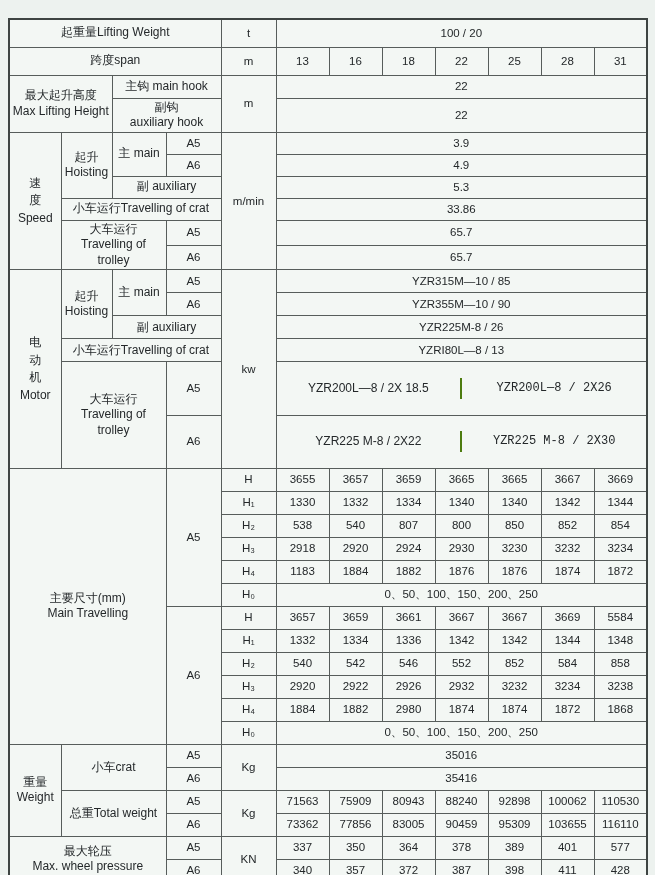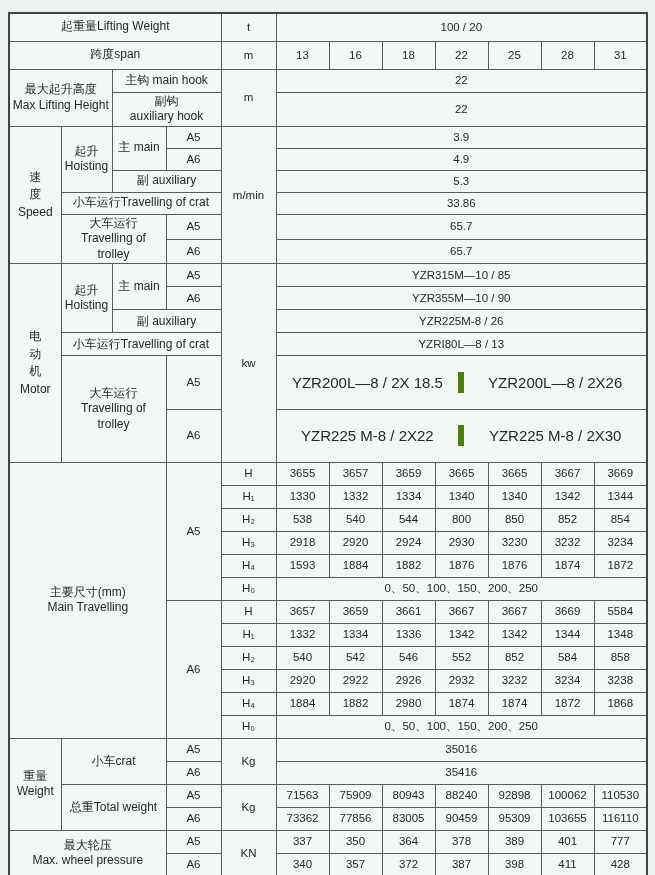--- a/index.html
+++ b/index.html
@@ -1,28 +1,28 @@
 <!DOCTYPE html>
 <html><head>
 <meta charset="utf-8">
 <style>
   html,body{margin:0;padding:0;background:#edf2ef;}
-  .page{width:655px;height:875px;overflow:hidden;box-sizing:border-box;padding:12px 4px 8px 8px;
+  .page{width:655px;height:875px;overflow:hidden;box-sizing:border-box;padding:18px 4px 8px 8px;
         font-family:"Liberation Sans","DejaVu Sans",sans-serif;}
   table.spec{border-collapse:collapse;table-layout:fixed;width:640px;border:2px solid #3e4442;background:#f3f7f4;}
   td{border:1px solid #575d5b;color:#24282a;text-align:center;vertical-align:middle;
      font-size:12px;line-height:1.3;white-space:pre-line;padding:1px 2px;overflow:hidden;}
   td.val{font-size:11.5px;}
   td.grade,td.unit{font-size:11.5px;}
   td.dim{font-size:11.5px;}
   tr.h28{height:28px;} tr.h23{height:23px;} tr.h25{height:25px;} tr.h22{height:22px;} tr.h24{height:24px;}
   td.split{padding:0;}
   .halves{display:flex;align-items:stretch;width:100%;}
-  .half{flex:1;display:flex;align-items:center;justify-content:center;min-height:21px;font-size:15px;}
-  .half.r{border-left:6px solid #4d7c0f;}
+  .half{flex:1;display:flex;align-items:center;justify-content:center;min-height:21px;font-size:12px;}
+  .half.r{border-left:2px solid #4d7c0f;font-family:Liberation Mono, monospace;}
   .vlabel{line-height:1.45;}
 </style>
 </head>
 <body>
 
 <div class="page">
 <table class="spec">
 <colgroup>
   <col style="width:52px">
         <col style="width:51px">
@@ -169,39 +169,39 @@
     <td class="val">1334</td>
     <td class="val">1340</td>
     <td class="val">1340</td>
     <td class="val">1342</td>
     <td class="val">1344</td>
   </tr>
   <tr class="h23">
     <td class="dim">H₂</td>
     <td class="val">538</td>
     <td class="val">540</td>
-    <td class="val">544</td>
+    <td class="val">807</td>
     <td class="val">800</td>
     <td class="val">850</td>
     <td class="val">852</td>
     <td class="val">854</td>
   </tr>
   <tr class="h23">
     <td class="dim">H₃</td>
     <td class="val">2918</td>
     <td class="val">2920</td>
     <td class="val">2924</td>
     <td class="val">2930</td>
     <td class="val">3230</td>
     <td class="val">3232</td>
     <td class="val">3234</td>
   </tr>
   <tr class="h23">
     <td class="dim">H₄</td>
-    <td class="val">1593</td>
+    <td class="val">1183</td>
     <td class="val">1884</td>
     <td class="val">1882</td>
     <td class="val">1876</td>
     <td class="val">1876</td>
     <td class="val">1874</td>
     <td class="val">1872</td>
   </tr>
   <tr class="h23">
     <td class="dim">H₀</td>
     <td class="val" colspan="7">0、50、100、150、200、250</td>
@@ -302,21 +302,21 @@
     <td colspan="3" rowspan="2">最大轮压
 Max. wheel pressure</td>
     <td class="grade">A5</td>
     <td class="unit" rowspan="2">KN</td>
     <td class="val">337</td>
     <td class="val">350</td>
     <td class="val">364</td>
     <td class="val">378</td>
     <td class="val">389</td>
     <td class="val">401</td>
-    <td class="val">777</td>
+    <td class="val">577</td>
   </tr>
   <tr class="h23">
     <td class="grade">A6</td>
     <td class="val">340</td>
     <td class="val">357</td>
     <td class="val">372</td>
     <td class="val">387</td>
     <td class="val">398</td>
     <td class="val">411</td>
     <td class="val">428</td>

